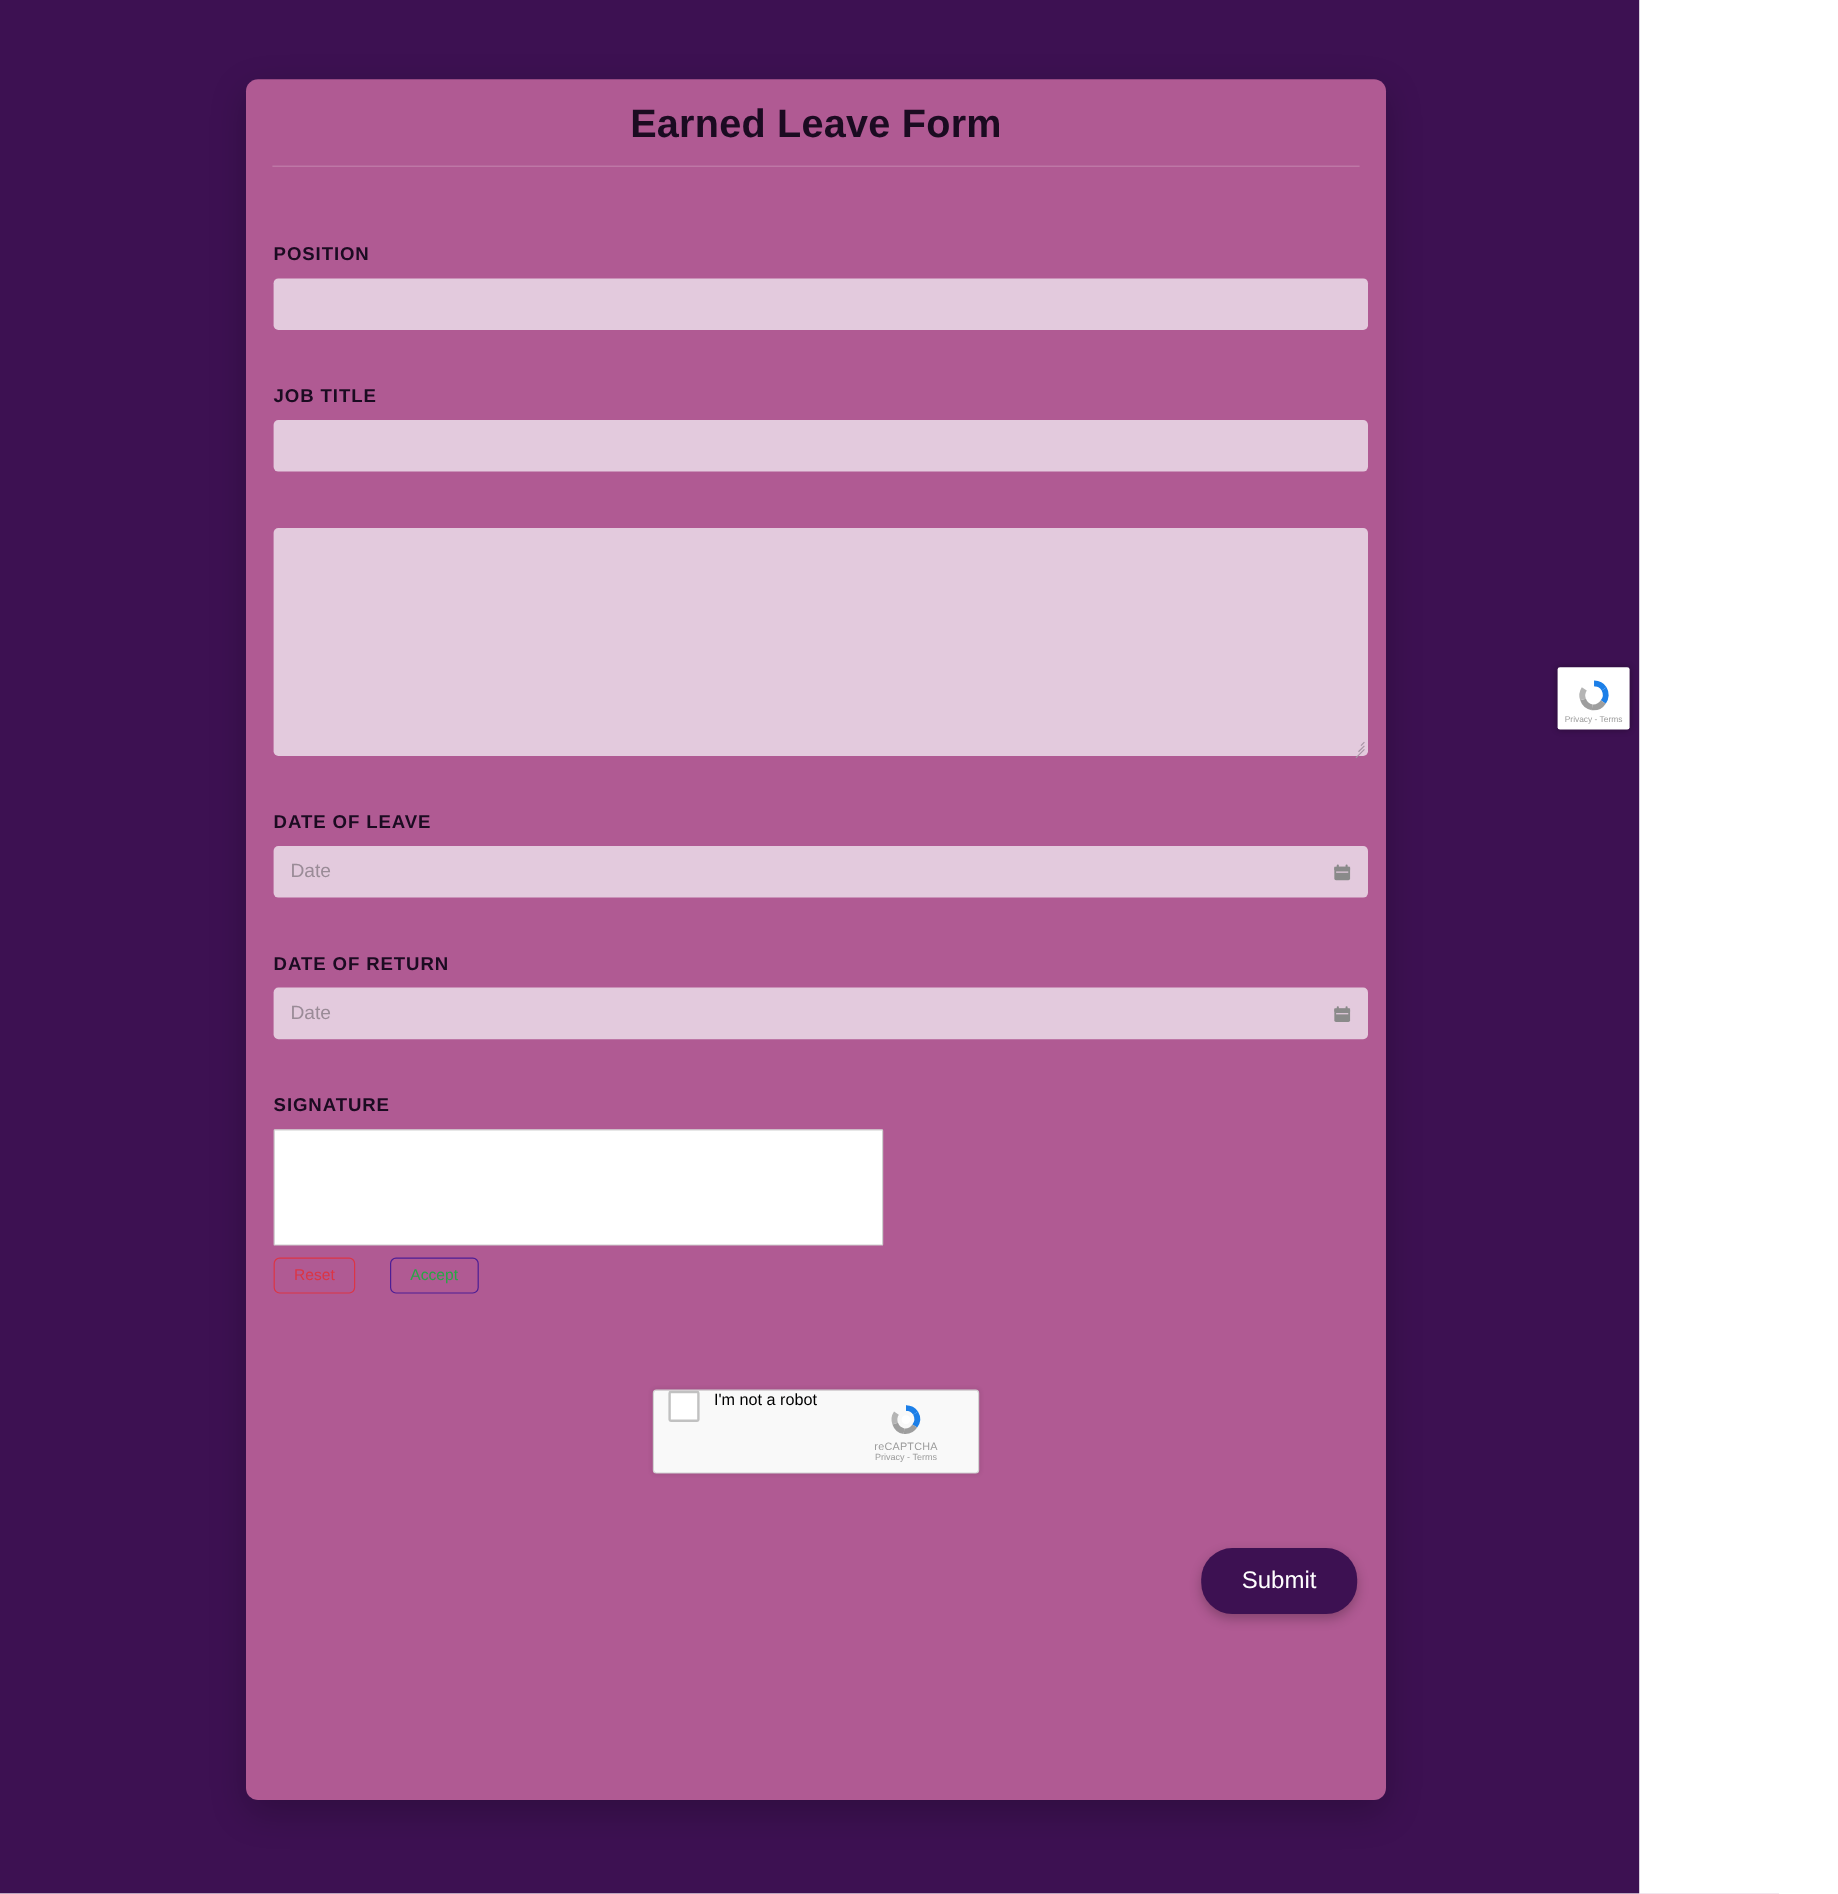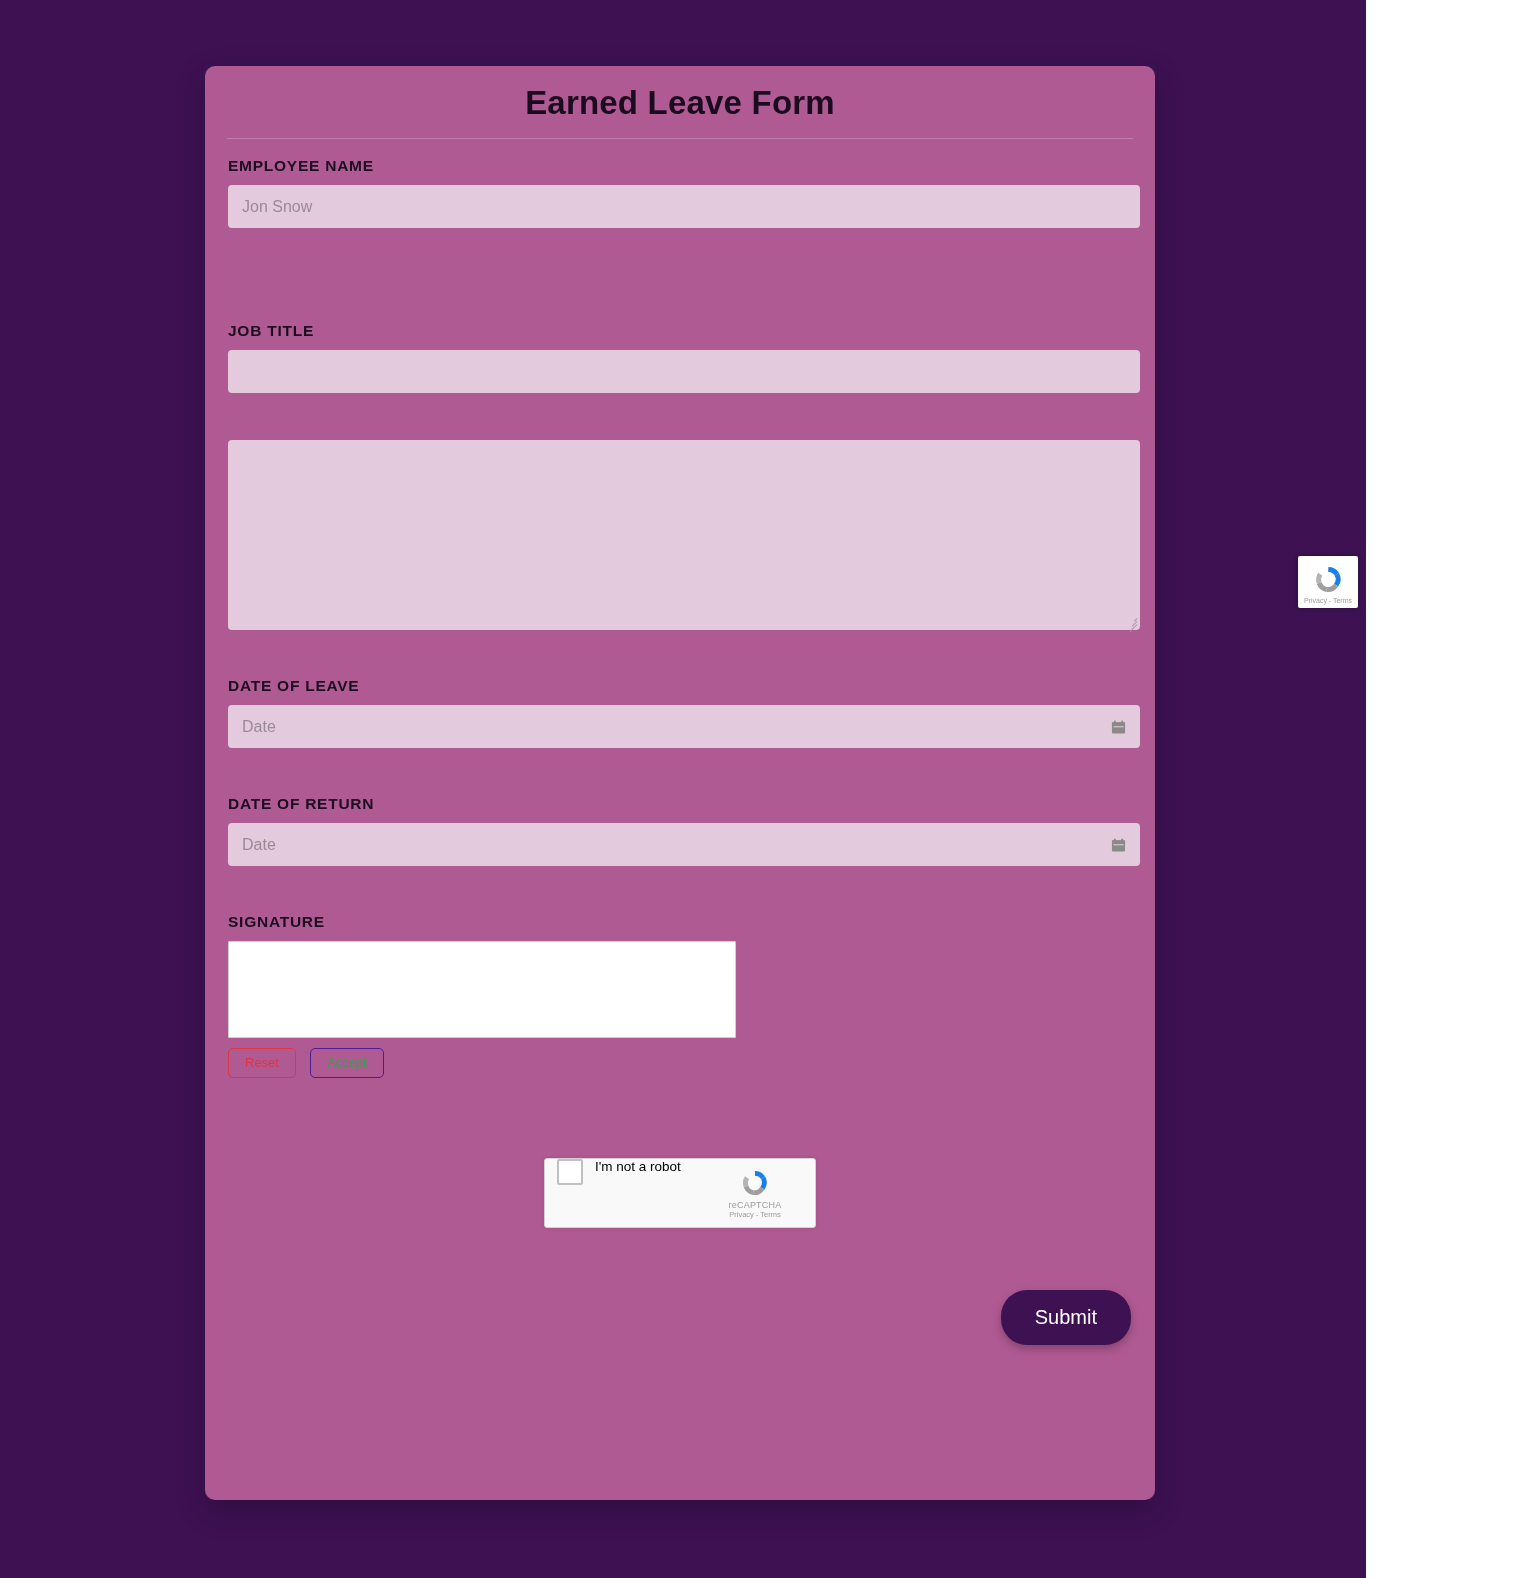--- a/index.html
+++ b/index.html
@@ -142,21 +142,21 @@
     width: 508px;
     height: 97px;
     background: #ffffff;
     border: 1px solid #cfcfcf;
     border-radius: 1px;
     display: block;
   }
   .sig-buttons {
     margin-top: 10px;
     display: flex;
-    gap: 14px;
+    gap: 29px;
   }
   .sig-btn {
     font-size: 13px;
     padding: 7px 16px;
     border-radius: 5px;
     background: transparent;
     cursor: pointer;
     font-family: "Liberation Sans", sans-serif;
     line-height: 1.1;
   }
@@ -248,26 +248,26 @@
 <body>
 
 <div id="viewport">
   <div id="page">
 
     <div id="form-card">
 
       <div class="card-title">Earned Leave Form</div>
       <div class="title-divider"></div>
 
-      <div class="field-group">
-        <label class="field-label">EMPLOYEE NAME</label>
-        <input class="text-input" type="text" placeholder="Jon Snow" style="">
-      </div>
-      <div class="spacer-sm"></div>
-
+      <div class="spacer-sm"></div>
+
+      <div class="field-group">
+        <label class="field-label">POSITION</label>
+        <input class="text-input" type="text" placeholder="" style="">
+      </div>
       <div class="spacer-sm"></div>
 
       <div class="field-group">
         <label class="field-label">JOB TITLE</label>
         <input class="text-input" type="text" placeholder="" style="">
       </div>
       <div class="spacer-sm"></div>
 
       <div class="field-group">
         <div class="textarea-wrap">

